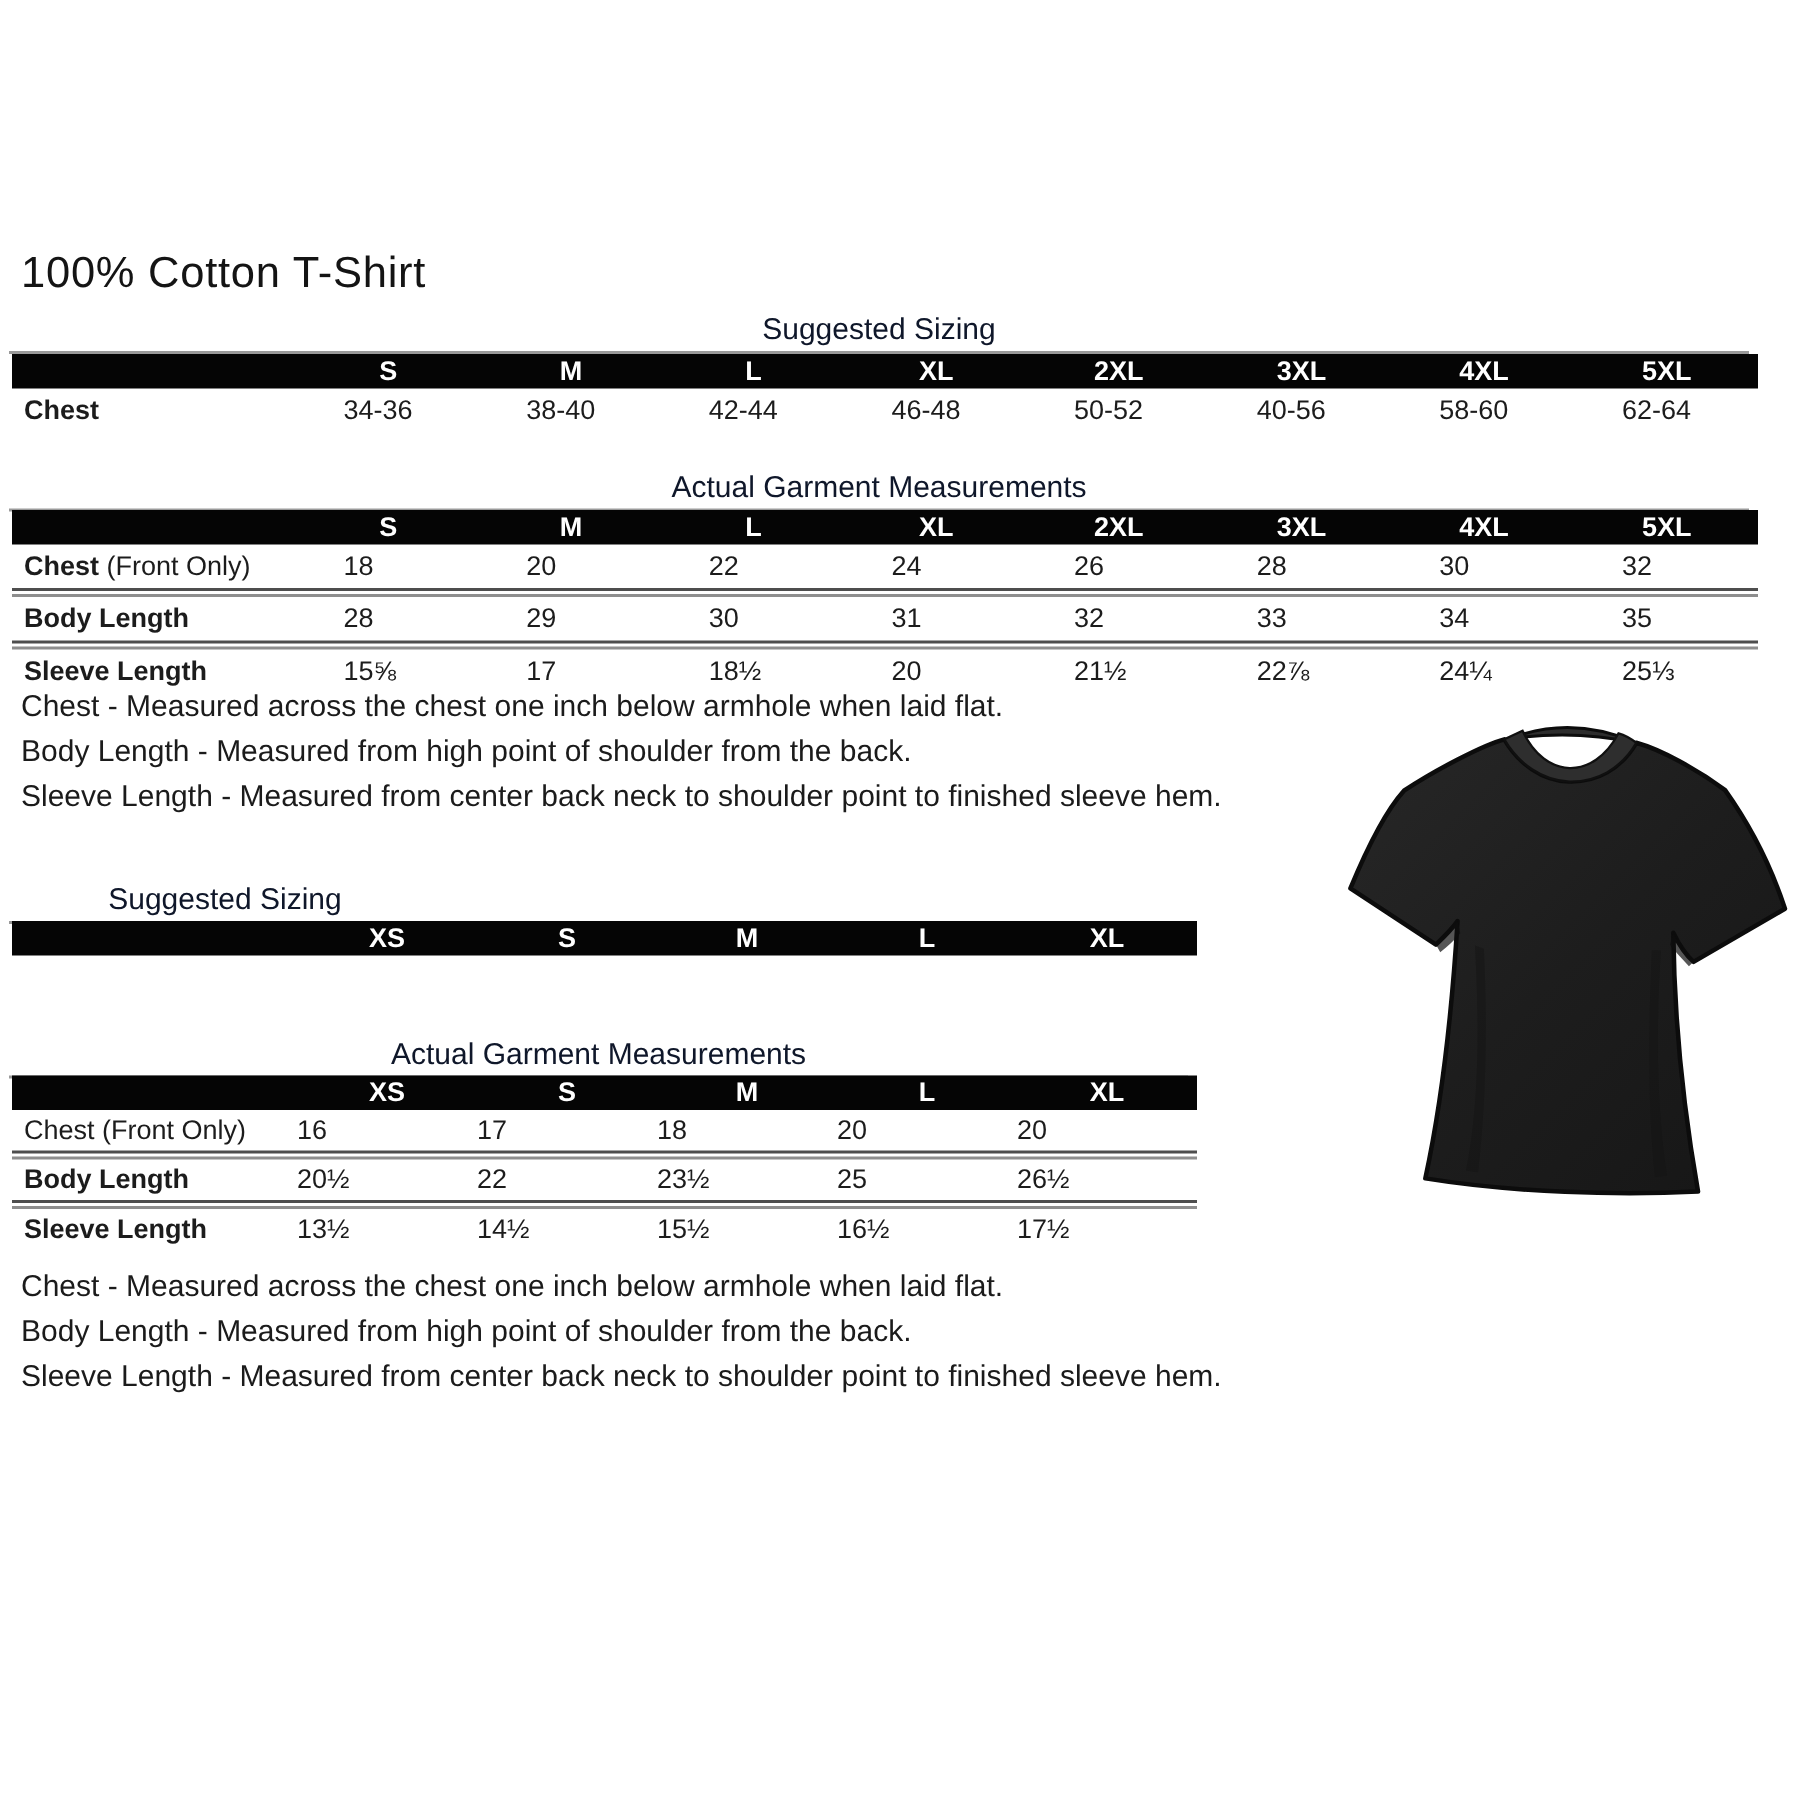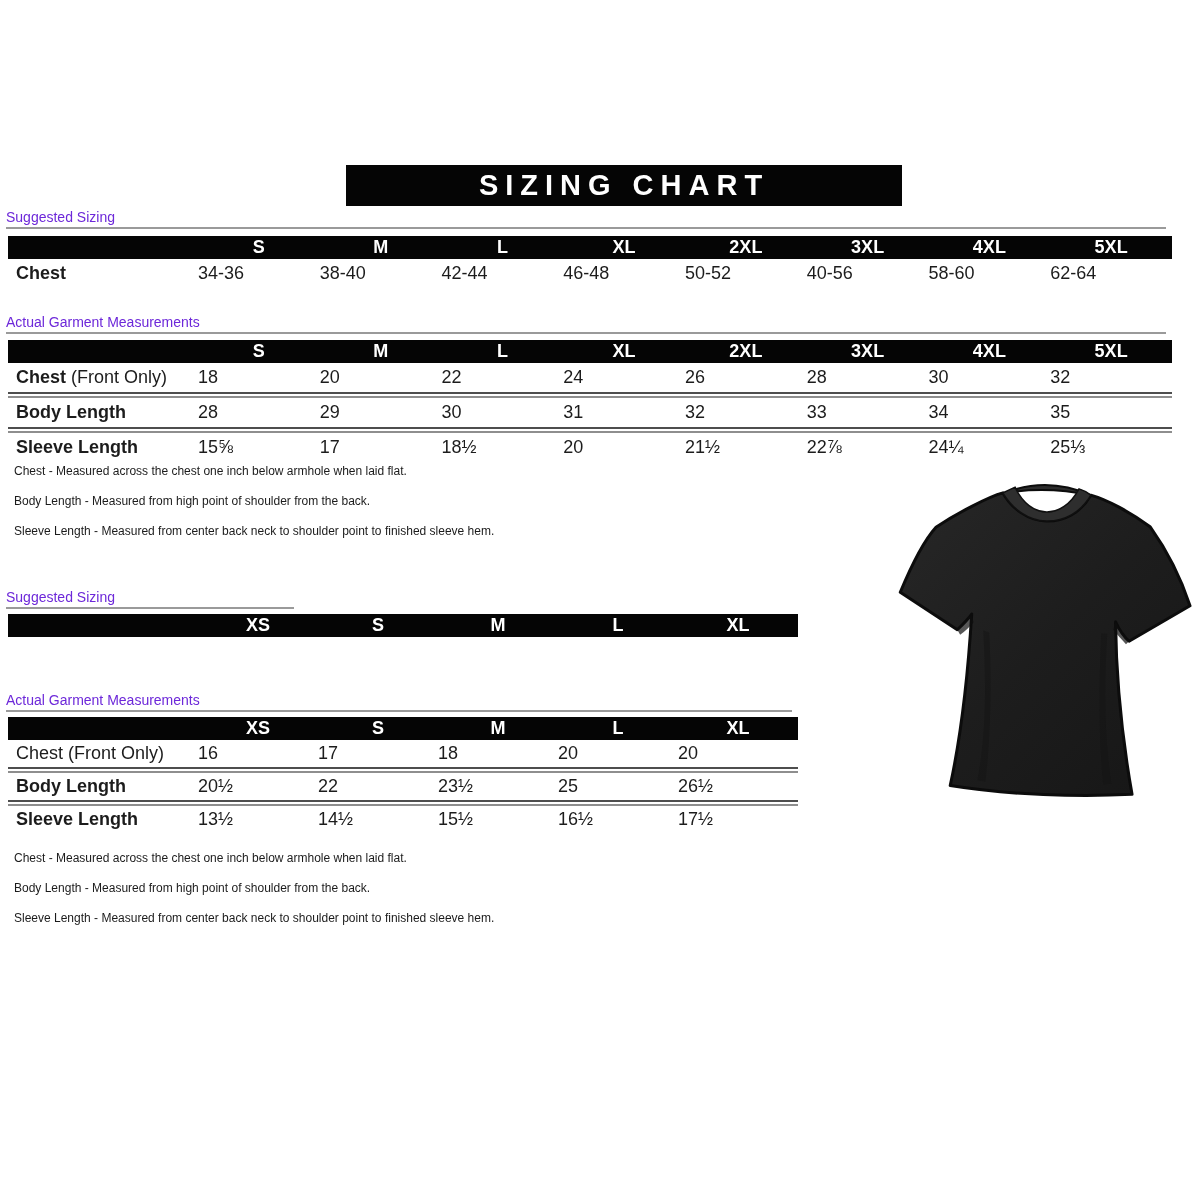--- a/index.html
+++ b/index.html
@@ -8,44 +8,43 @@
     font-family:"Liberation Sans","DejaVu Sans",sans-serif;color:#1a1a1a;
   }
   .abs{position:absolute;}
   .page-title{font-size:29px;font-weight:400;color:#141414;letter-spacing:0.5px;}
   .youth-title{font-size:27px;font-weight:700;color:#111;}
   .banner{
     background:#050505;color:#ffffff;text-align:center;
     font-size:29px;font-weight:700;letter-spacing:7px;line-height:41px;
   }
   .section-label{
-    font-size:14px;color:#6d28d9;padding-bottom:2px;
+    font-size:20px;color:#0f172a;padding-bottom:2px;
     border-bottom:2px solid #9a9a9a;
+    text-align:center;
   }
   .tbl{position:absolute;}
   .trow{display:grid;grid-template-columns:190px repeat(var(--n),1fr);align-items:center;}
   .thead{background:#050505;height:23px;}
   .thead .tcell{color:#fff;font-weight:700;font-size:18px;text-align:center;line-height:23px;}
   .tdata .tcell{font-size:18px;text-align:left;color:#1c1c1c;}
-  .adult .tdata{height:29px;}
+  .adult .tdata{height:29px;gap:31px;}
   .youth .tdata{height:27px;}
   .tlabel{text-align:left !important;padding-left:8px;color:#111;}
   .tlabel b{font-weight:700;}
   .sep{height:2px;background:#fff;border-top:2px solid #4e4e4e;border-bottom:2px solid #8e8e8e;}
-  .notes{font-size:12px;line-height:30px;color:#1b1b1b;}
+  .notes{font-size:20px;line-height:30px;color:#1b1b1b;}
   .notes div{white-space:nowrap;}
 </style>
 </head>
 <body>
 
 <div id="canvas">
 
-  <div class="abs banner" style="left:346px;top:165px;width:556px;height:41px;">
-    <span>SIZING CHART</span>
-  </div>
+  <div class="abs page-title" style="left:14px;top:166px;">100% Cotton T-Shirt</div>
 
   <div class="abs section-label" style="left:6px;top:209px;width:1160px;">Suggested Sizing</div>
   <div class="tbl adult" style="left:8px;top:236px;width:1164px;--n:8;">
       <div class="trow thead">
         <div class="tcell tlabel"></div>
         <div class="tcell">S</div>
         <div class="tcell">M</div>
         <div class="tcell">L</div>
         <div class="tcell">XL</div>
         <div class="tcell">2XL</div>

